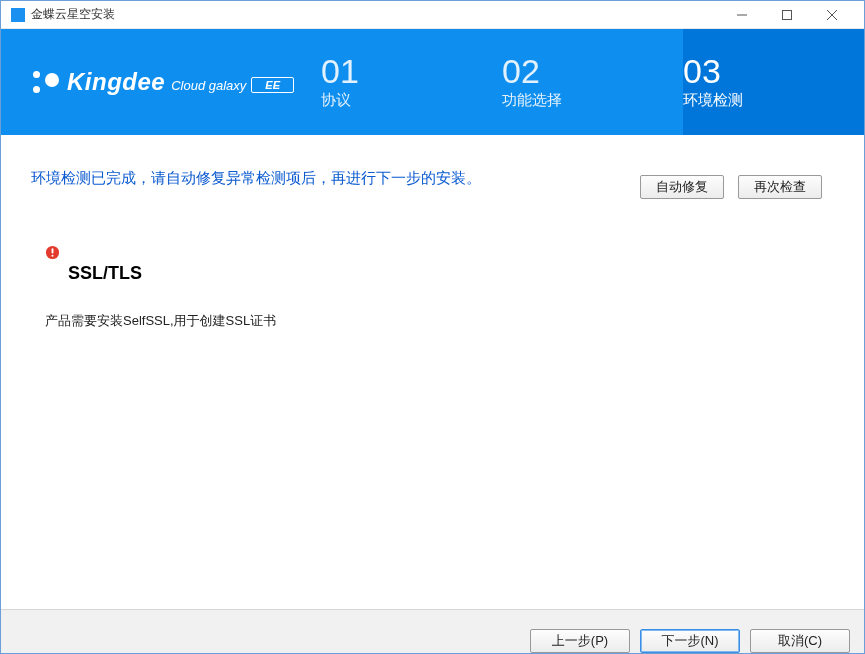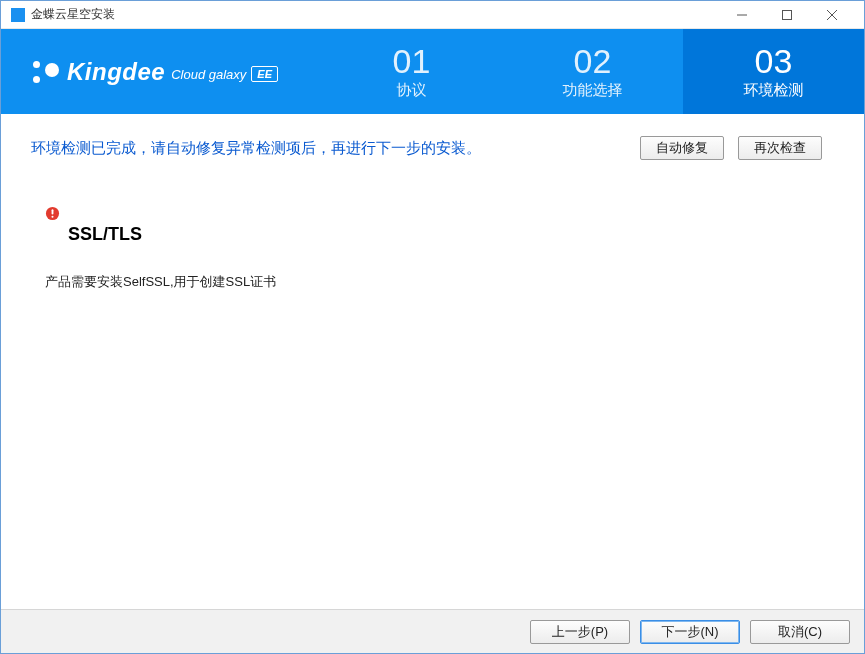--- a/index.html
+++ b/index.html
@@ -42,21 +42,21 @@
       display: flex;
       align-items: center;
       justify-content: center;
       color: #555;
       cursor: pointer;
     }
     .win-btn svg { width: 10px; height: 10px; }
 
     
     .header {
-      height: 85px;
+      height: 106px;
       background: #0e8ff0;
       display: flex;
       align-items: stretch;
     }
     .brand {
       width: 320px;
       display: flex;
       align-items: center;
       padding-left: 28px;
       color: #fff;
@@ -85,36 +85,36 @@
       font-size: 13px;
       font-style: italic;
       margin-left: 6px;
       margin-top: 6px;
       font-weight: 400;
     }
     .brand .ee-badge {
       display: inline-block;
       border: 1px solid #fff;
       font-size: 11px;
-      padding: 1px 5px;
+      padding: 1px 13px;
       margin-left: 5px;
       margin-top: 5px;
       border-radius: 2px;
       font-style: italic;
       font-weight: 600;
     }
     .steps {
       flex: 1;
       display: flex;
     }
     .step {
       flex: 1;
       display: flex;
       flex-direction: column;
-      align-items: center;
+      align-items: flex-start;
       justify-content: center;
       color: #fff;
       position: relative;
       opacity: 0.88;
     }
     .step.active {
       background: #0076da;
       opacity: 1;
     }
     .step .num {
@@ -152,20 +152,21 @@
       min-width: 84px;
       height: 24px;
       font-size: 13px;
       border: 1px solid #999;
       background: linear-gradient(#fdfdfd, #ececec);
       border-radius: 2px;
       cursor: pointer;
       padding: 0 10px;
       color: #222;
       font-family: inherit;
+      margin-top: 18px;
     }
 
     .issue {
       padding-left: 14px;
     }
     .issue-title-row {
       display: flex;
       align-items: center;
       gap: 8px;
     }

